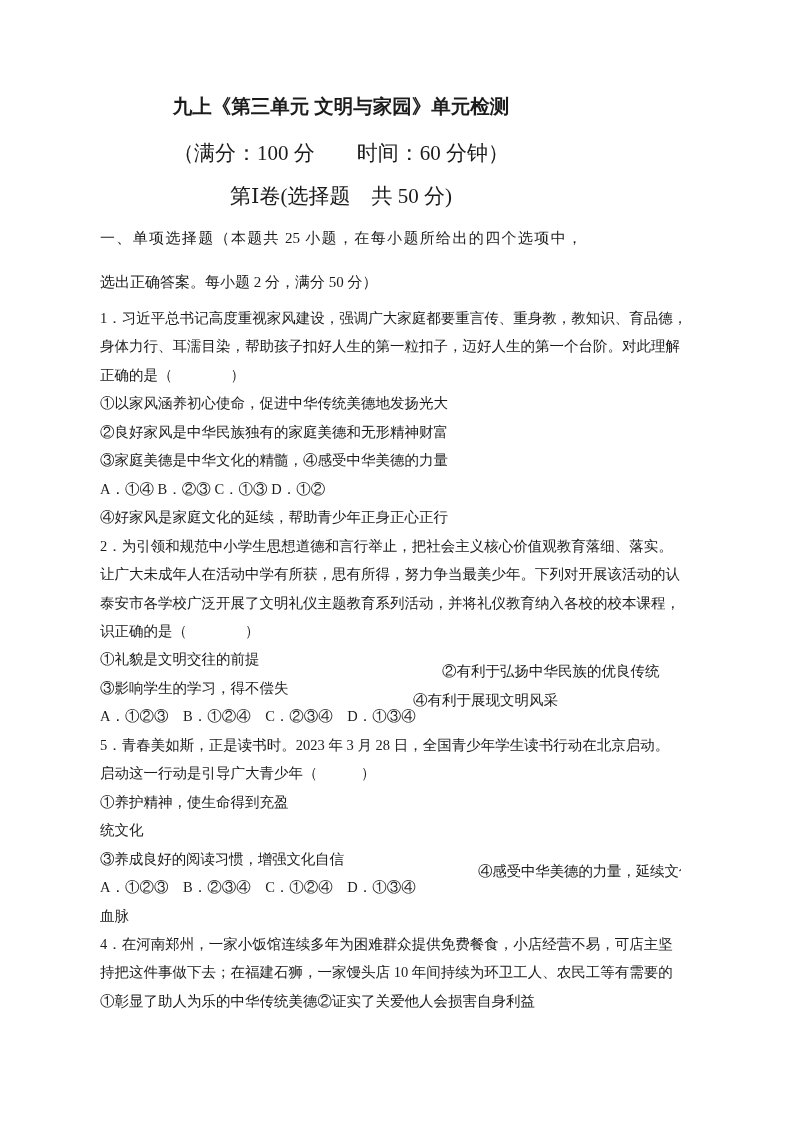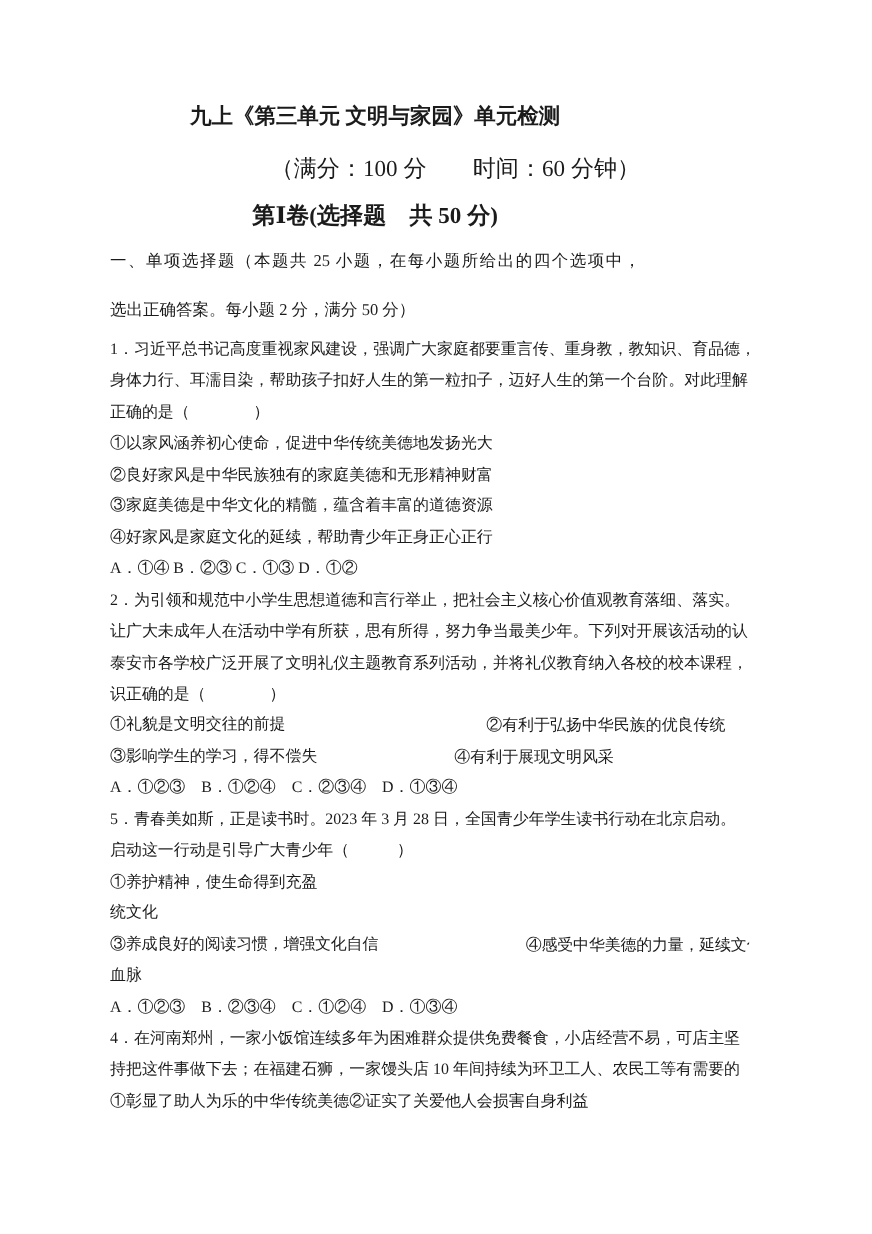--- a/index.html
+++ b/index.html
@@ -21,27 +21,27 @@
   .doc-title {
     font-size: 19.5px;
     font-weight: 700;
     text-align: center;
     line-height: 30px;
     margin: 0;
   }
   .doc-subtitle {
     font-size: 21px;
     font-weight: 400;
-    text-align: right;
+    text-align: center;
     line-height: 30px;
     margin: 16px 0 0 0;
   }
   .doc-section {
     font-size: 21px;
-    font-weight: 700;
+    font-weight: 400;
     text-align: center;
     line-height: 30px;
     margin: 13px 0 0 0;
   }
   .part-heading {
     font-size: 15px;
     margin: 5px 0 0 0;
   }
   .pline {
     line-height: 44px;
@@ -55,21 +55,21 @@
     position: relative;
     line-height: 28.45px;
     white-space: nowrap;
   }
   .fill {
     text-align: justify;
     text-align-last: justify;
   }
   .col-right {
     position: absolute;
-    top: 1px;
+    top: 12px;
   }
   .question-block { margin: 0; }
 </style>
 </head>
 <body>
 
 <div class="page">
   <h1 class="doc-title">九上《第三单元 文明与家园》单元检测</h1>
   <div class="doc-subtitle">（满分：100 分　　时间：60 分钟）</div>
   <h2 class="doc-section">第Ⅰ卷(选择题　共 50 分)</h2>
@@ -77,41 +77,41 @@
       <div class="pline fill">一、单项选择题（本题共 25 小题，在每小题所给出的四个选项中，</div>
       <div class="pline">选出正确答案。每小题 2 分，满分 50 分）</div>
     </div>
   <div class="questions">
       <div class="question-block">
         <div class="qline fill">1．习近平总书记高度重视家风建设，强调广大家庭都要重言传、重身教，教知识、育品德，</div>
         <div class="qline fill">身体力行、耳濡目染，帮助孩子扣好人生的第一粒扣子，迈好人生的第一个台阶。对此理解</div>
         <div class="qline">正确的是（　　　　）</div>
         <div class="qline">①以家风涵养初心使命，促进中华传统美德地发扬光大</div>
         <div class="qline">②良好家风是中华民族独有的家庭美德和无形精神财富</div>
-        <div class="qline">③家庭美德是中华文化的精髓，蕴含着丰富的道德资源</div>
+        <div class="qline">③家庭美德是中华文化的精髓，④感受中华美德的力量</div>
+        <div class="qline">A．①④ B．②③ C．①③ D．①②</div>
         <div class="qline">④好家风是家庭文化的延续，帮助青少年正身正心正行</div>
-        <div class="qline">A．①④ B．②③ C．①③ D．①②</div>
       </div>
       <div class="question-block">
         <div class="qline fill">2．为引领和规范中小学生思想道德和言行举止，把社会主义核心价值观教育落细、落实。</div>
         <div class="qline fill">让广大未成年人在活动中学有所获，思有所得，努力争当最美少年。下列对开展该活动的认</div>
         <div class="qline fill">泰安市各学校广泛开展了文明礼仪主题教育系列活动，并将礼仪教育纳入各校的校本课程，</div>
         <div class="qline">识正确的是（　　　　）</div>
         <div class="qline"><span>①礼貌是文明交往的前提</span><span class="col-right" style="left: 342px;">②有利于弘扬中华民族的优良传统</span></div>
         <div class="qline"><span>③影响学生的学习，得不偿失</span><span class="col-right" style="left: 313px; text-align: right;">④有利于展现文明风采</span></div>
         <div class="qline">A．①②③　B．①②④　C．②③④　D．①③④</div>
       </div>
       <div class="question-block">
         <div class="qline fill">5．青春美如斯，正是读书时。2023 年 3 月 28 日，全国青少年学生读书行动在北京启动。</div>
         <div class="qline">启动这一行动是引导广大青少年（　　　）</div>
         <div class="qline"><span>①养护精神，使生命得到充盈</span></div>
         <div class="qline">统文化</div>
         <div class="qline" style="letter-spacing: -0.16px;"><span>③养成良好的阅读习惯，增强文化自信</span><span class="col-right" style="left: 378px;">④感受中华美德的力量，延续文化</span></div>
+        <div class="qline">A．①②③　B．②③④　C．①②④　D．①③④</div>
         <div class="qline">血脉</div>
-        <div class="qline">A．①②③　B．②③④　C．①②④　D．①③④</div>
       </div>
       <div class="question-block">
         <div class="qline fill">4．在河南郑州，一家小饭馆连续多年为困难群众提供免费餐食，小店经营不易，可店主坚</div>
         <div class="qline fill">持把这件事做下去；在福建石狮，一家馒头店 10 年间持续为环卫工人、农民工等有需要的</div>
         <div class="qline">①彰显了助人为乐的中华传统美德②证实了关爱他人会损害自身利益</div>
       </div>
     </div>
 </div>
 
 </body></html>

